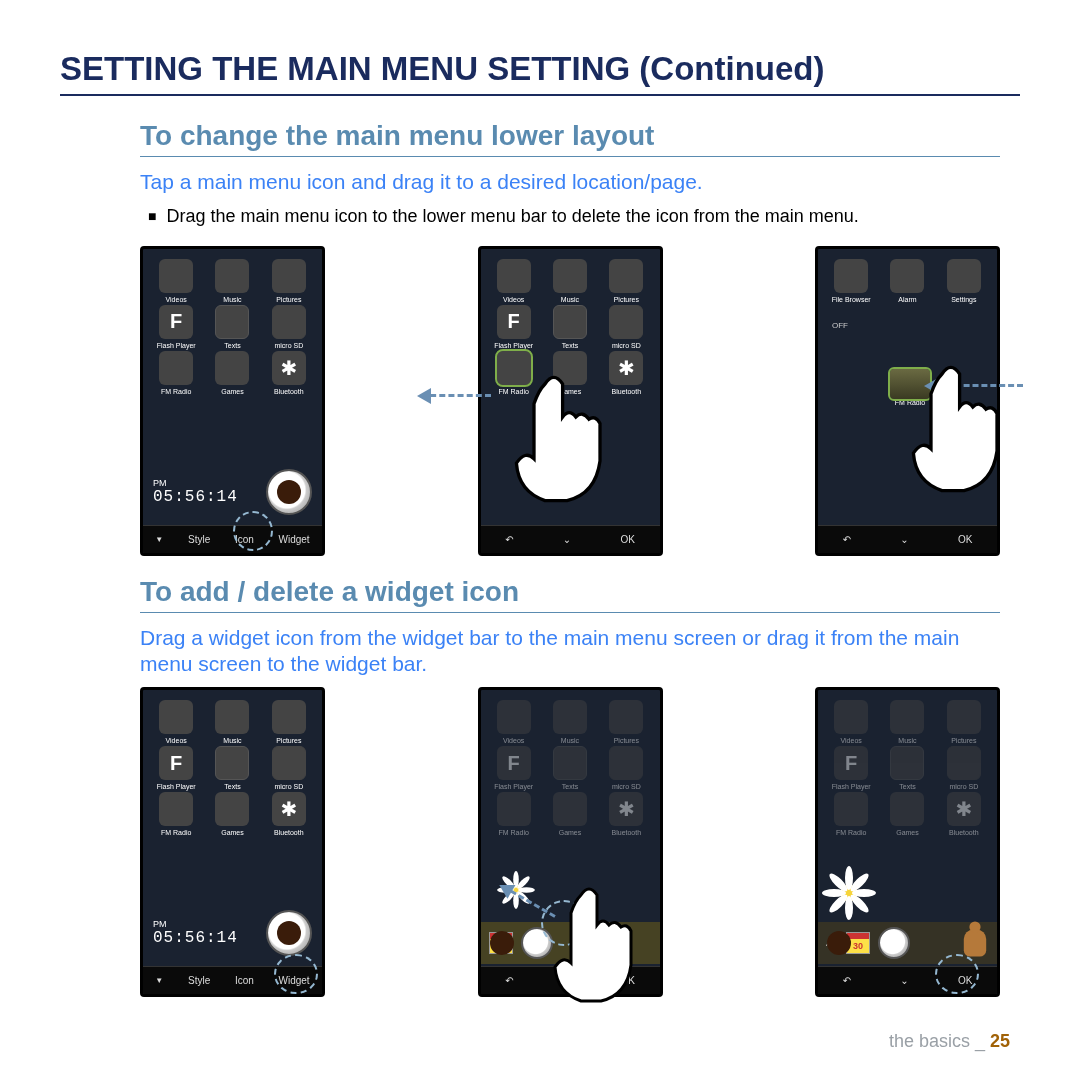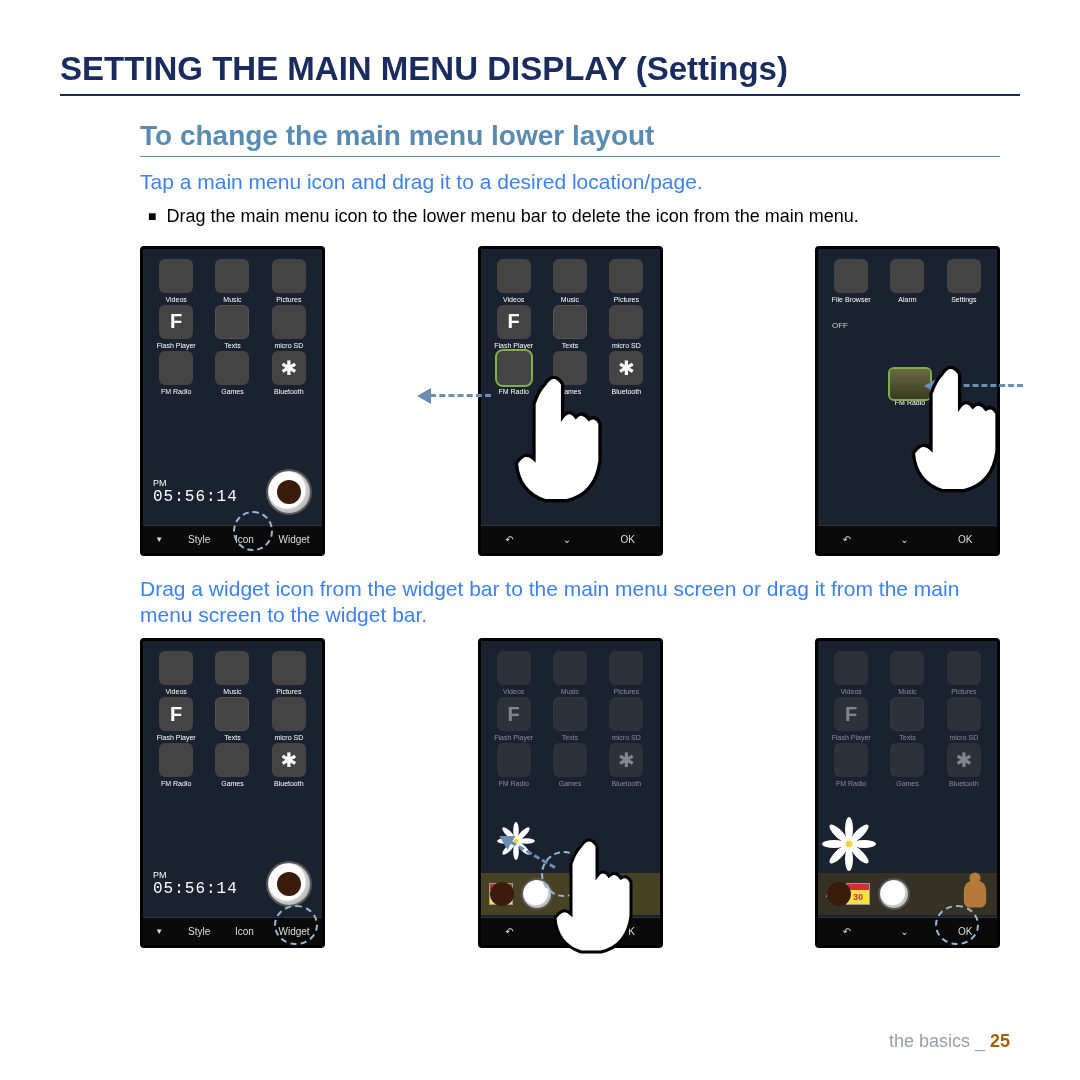--- a/index.html
+++ b/index.html
@@ -149,21 +149,21 @@
   }
   .footer .pn{font-weight:bold;color:#a16207;}
   .ginger{width:28px;height:34px;background:#b5793a;border-radius:12px 12px 8px 8px;position:relative;}
   .ginger::before{content:"";position:absolute;top:-10px;left:7px;width:14px;height:14px;background:#b5793a;border-radius:50%;}
   .cal{width:24px;height:22px;background:#fde047;border:1px solid #999;position:relative;font-size:9px;color:#c33;text-align:center;padding-top:8px;font-weight:bold;}
   .cal::before{content:"";position:absolute;top:0;left:0;right:0;height:6px;background:#c33;}
 </style>
 </head>
 <body>
 
-<h1 class="page-title">SETTING THE MAIN MENU DISPLAY (Settings)</h1>
+<h1 class="page-title">SETTING THE MAIN MENU SETTING (Continued)</h1>
 
 <div class="section">
   <h2 class="section-heading">To change the main menu lower layout</h2>
   <p class="section-body">Tap a main menu icon and drag it to a desired location/page.</p>
   <div class="bullet-row">
     <span class="dot">■</span>
     <span>Drag the main menu icon to the lower menu bar to delete the icon from the main menu.</span>
   </div>
 
   <div class="screens-row">
@@ -300,20 +300,21 @@
       </div>
       <div class="drag-arrow-l" style="width:95px;top:135px;left:110px;"></div>
       <div class="hand" style="top:110px;left:80px;">
         <svg viewBox="0 0 100 120">
             <path d="M40 10 q8 -12 16 0 l0 30 q6 -8 12 0 q6 -6 12 2 q6 -4 10 4 l0 34 q-4 30 -30 36 l-20 0 q-24 -8 -26 -34 q8 -12 16 -4 l0 -50 q4 -12 10 -18z" fill="#fff" stroke="#000" stroke-width="3"></path>
           </svg>
       </div>
     </div>
   </div>
 
+  <h2 class="section-heading">To add / delete a widget icon</h2>
   <p class="section-body">Drag a widget icon from the widget bar to the main menu screen or drag it from the main menu screen to the widget bar.</p>
 
   <div class="screens-row">
 
     <div class="screen">
       <div class="icon-grid">
         <div class="app-icon">
             <div class="glyph g-orange"></div>
             <span>Videos</span>
           </div>

